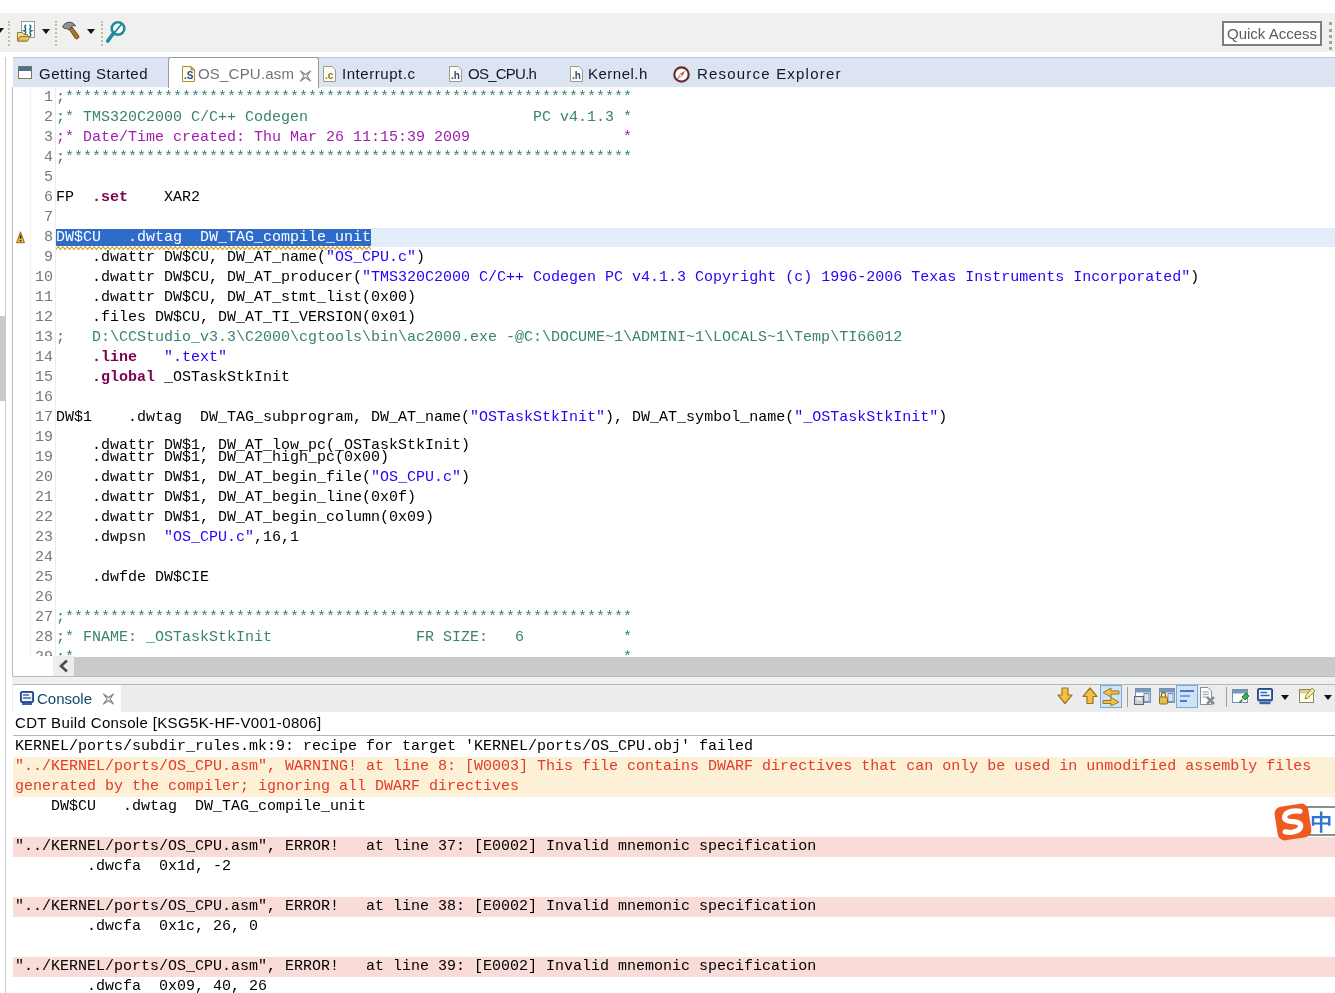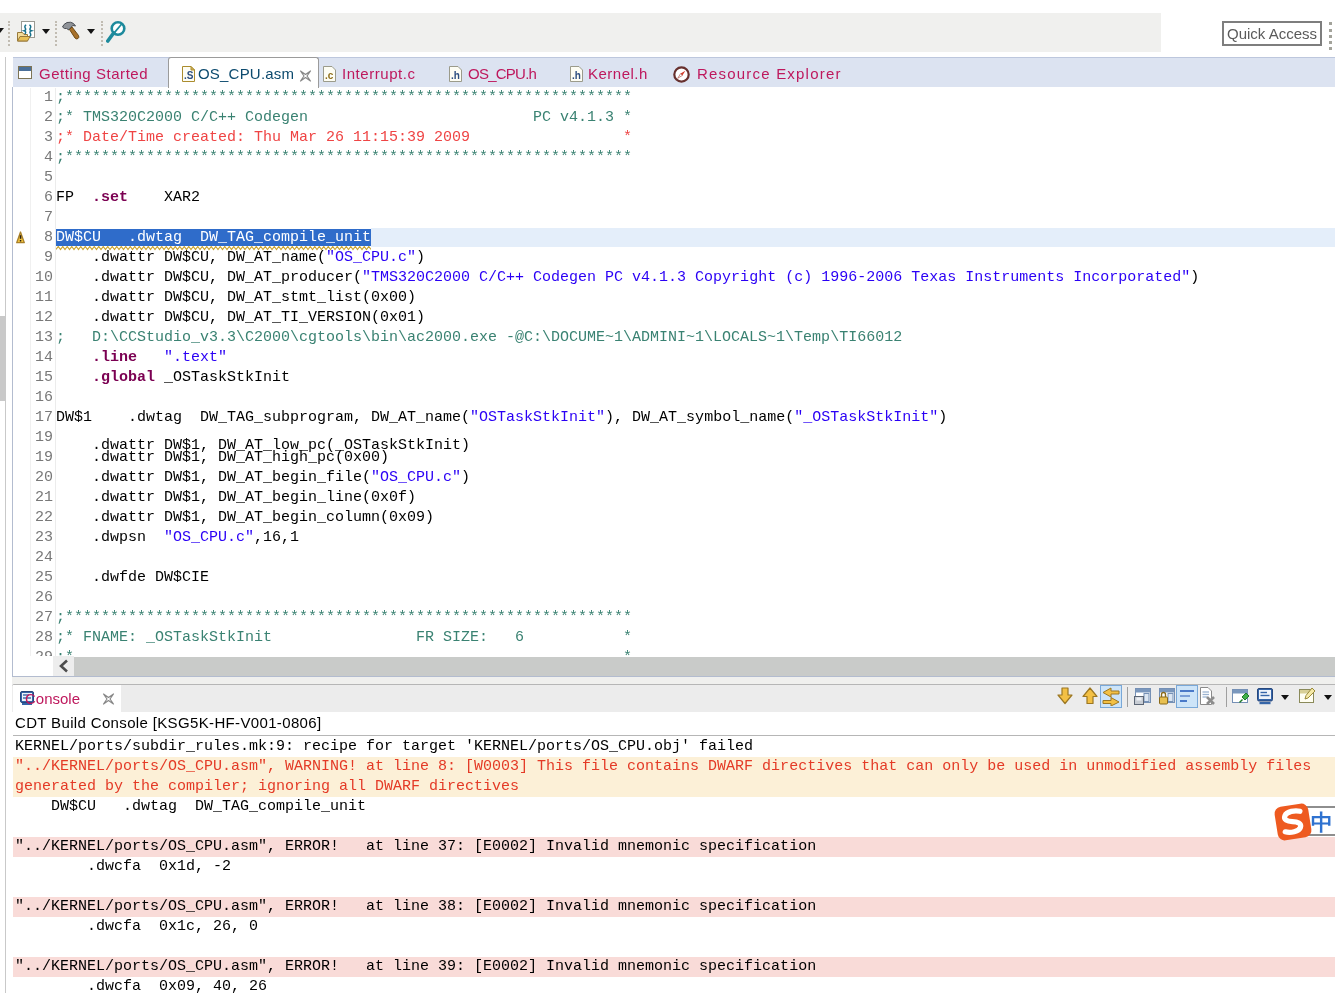--- a/index.html
+++ b/index.html
@@ -1,21 +1,21 @@
 <!DOCTYPE html>
 <html><head><meta charset="utf-8"><style>
 * { margin:0; padding:0; box-sizing:border-box; }
 html,body { width:1335px; height:993px; background:#fff; overflow:hidden; font-family:"Liberation Sans",sans-serif; }
 .abs { position:absolute; }
-#toolbar { position:absolute; left:0; top:13px; width:1161px; height:39px; background:#f0f0ee; }
+#toolbar { position:absolute; left:0; top:13px; width:1335px; height:39px; background:#f0f0ee; }
 .vsep { position:absolute; top:8px; height:25px; width:0; border-left:2px dotted #c1bcb2; }
 .darr { position:absolute; width:0; height:0; border-left:4px solid transparent; border-right:4px solid transparent; border-top:5px solid #141414; }
 #qa { position:absolute; left:1222px; top:8px; width:100px; height:25px; border:2px solid #7e7e7e; background:#fff; color:#5a5a5a; font-size:15px; line-height:21px; text-align:center; }
 #tabbar { position:absolute; left:13px; top:57px; width:1322px; height:30px; background:#dce3f1; border-top:1px solid #bdc7dd; }
-.tabt { position:absolute; top:7px; font-size:15px; color:#be185d; white-space:nowrap; letter-spacing:0.2px; }
+.tabt { position:absolute; top:7px; font-size:15px; color:#0f172a; white-space:nowrap; letter-spacing:0.2px; }
 #atab { position:absolute; left:155px; top:-1px; width:151px; height:32px; background:#fff; border:1px solid #9b9b9b; border-bottom:none; border-radius:3px 3px 0 0; }
 #editor { position:absolute; left:13px; top:88px; width:1322px; height:568px; background:#fff; overflow:hidden; }
 .ln { position:absolute; left:0; width:40px; height:20px; text-align:right; color:#787878; font:15px/20px "Liberation Mono",monospace; }
 .cl { position:absolute; left:43px; height:20px; font:15px/20px "Liberation Mono",monospace; white-space:pre; color:#000; }
 .selrow { position:absolute; left:43px; height:17.5px; margin-top:0.5px; background:#2f6cca; }
 .selrow2 { position:absolute; right:0; height:19px; background:#e4eefa; }
 .seltxt { color:#fff; }
 .sq { position:absolute; left:43px; }
 #hscroll { position:absolute; left:13px; top:656px; width:1322px; height:20px; background:#fff; }
 #eborder { position:absolute; left:12px; top:87px; width:1323px; height:590px; border-left:1px solid #b3bccf; border-bottom:1px solid #b3bccf; pointer-events:none; }
@@ -62,21 +62,21 @@
   <svg class="abs" style="left:5px;top:8px" width="14" height="14" viewBox="0 0 14 14">
     <rect x="0.5" y="0.5" width="13" height="12" fill="#fff" stroke="#7d7455"></rect>
     <rect x="1" y="1" width="12" height="4" fill="#4a6f99"></rect>
   </svg>
   <div class="tabt" style="left:26px;letter-spacing:0.55px">Getting Started</div>
   <svg class="abs" style="left:169px;top:8px" width="13" height="16" viewBox="0 0 13 16">
     <path d="M0.5 0.5 L9 0.5 L12.5 4 L12.5 15.5 L0.5 15.5 Z" fill="#fdfdf4" stroke="#ab8c2e"></path>
     <path d="M9 0.5 L9 4 L12.5 4 Z" fill="#d8bc62" stroke="#ab8c2e"></path>
     <text x="2" y="12.5" font-size="10" font-weight="bold" fill="#2d4e80" font-family="'Liberation Sans',sans-serif">.S</text>
   </svg>
-  <div class="tabt" style="left:185px;color:#0c4a6e">OS_CPU.asm</div>
+  <div class="tabt" style="left:185px;color:#737373">OS_CPU.asm</div>
   <svg class="abs" style="left:286px;top:12px" width="13" height="12" viewBox="0 0 13 12">
     <path d="M1.5 1 L6.5 4.5 L11.5 1 L8 6 L11.5 11 L6.5 7.5 L1.5 11 L5 6 Z" fill="none" stroke="#888" stroke-width="1.2" stroke-linejoin="round"></path>
   </svg>
   <svg class="abs" style="left:310px;top:8px" width="13" height="16" viewBox="0 0 13 16">
     <path d="M0.5 0.5 L9 0.5 L12.5 4 L12.5 15.5 L0.5 15.5 Z" fill="#fdfdf4" stroke="#9b9b8b"></path>
     <text x="2" y="12.5" font-size="10" font-weight="bold" fill="#8f6f1c" font-family="'Liberation Sans',sans-serif">.c</text>
   </svg>
   <div class="tabt" style="left:329px;letter-spacing:0.55px">Interrupt.c</div>
   <svg class="abs" style="left:436px;top:8px" width="13" height="16" viewBox="0 0 13 16">
     <path d="M0.5 0.5 L9 0.5 L12.5 4 L12.5 15.5 L0.5 15.5 Z" fill="#fdfdf4" stroke="#9b9b8b"></path>
@@ -97,42 +97,42 @@
 </div>
 
 <div id="editor">
 <div style="position:absolute;left:17px;top:0;width:1px;height:568px;background:#f0f0f0"></div>
 <div style="position:absolute;left:41.5px;top:0;width:1px;height:568px;background:#ececec"></div>
 <div class="ln" style="top:0px">1</div>
 <div class="cl" style="top:0px"><span style="color:#3a8272">;***************************************************************</span></div>
 <div class="ln" style="top:20px">2</div>
 <div class="cl" style="top:20px"><span style="color:#3a8272">;* TMS320C2000 C/C++ Codegen                         PC v4.1.3 *</span></div>
 <div class="ln" style="top:40px">3</div>
-<div class="cl" style="top:40px"><span style="color:#ef4444">;* Date/Time created: Thu Mar 26 11:15:39 2009                 *</span></div>
+<div class="cl" style="top:40px"><span style="color:#a21caf">;* Date/Time created: Thu Mar 26 11:15:39 2009                 *</span></div>
 <div class="ln" style="top:60px">4</div>
 <div class="cl" style="top:60px"><span style="color:#3a8272">;***************************************************************</span></div>
 <div class="ln" style="top:80px">5</div>
 <div class="ln" style="top:100px">6</div>
 <div class="cl" style="top:100px">FP  <span style="color:#7b0052;font-weight:bold">.set</span>    XAR2</div>
 <div class="ln" style="top:120px">7</div>
 <div class="ln" style="top:140px">8</div>
 <div class="selrow" style="top:140px;width:315px"></div>
 <div class="selrow2" style="top:140px;left:358px"></div>
 <div class="cl seltxt" style="top:140px">DW$CU   .dwtag  DW_TAG_compile_unit</div>
 <svg class="sq" style="top:157.5px" width="315" height="5" viewBox="0 0 315 5">
       <path d="M0 3.5 L2.25 0.5 L4.5 3.5 L6.75 0.5 L9.0 3.5 L11.25 0.5 L13.5 3.5 L15.75 0.5 L18.0 3.5 L20.25 0.5 L22.5 3.5 L24.75 0.5 L27.0 3.5 L29.25 0.5 L31.5 3.5 L33.75 0.5 L36.0 3.5 L38.25 0.5 L40.5 3.5 L42.75 0.5 L45.0 3.5 L47.25 0.5 L49.5 3.5 L51.75 0.5 L54.0 3.5 L56.25 0.5 L58.5 3.5 L60.75 0.5 L63.0 3.5 L65.25 0.5 L67.5 3.5 L69.75 0.5 L72.0 3.5 L74.25 0.5 L76.5 3.5 L78.75 0.5 L81.0 3.5 L83.25 0.5 L85.5 3.5 L87.75 0.5 L90.0 3.5 L92.25 0.5 L94.5 3.5 L96.75 0.5 L99.0 3.5 L101.25 0.5 L103.5 3.5 L105.75 0.5 L108.0 3.5 L110.25 0.5 L112.5 3.5 L114.75 0.5 L117.0 3.5 L119.25 0.5 L121.5 3.5 L123.75 0.5 L126.0 3.5 L128.25 0.5 L130.5 3.5 L132.75 0.5 L135.0 3.5 L137.25 0.5 L139.5 3.5 L141.75 0.5 L144.0 3.5 L146.25 0.5 L148.5 3.5 L150.75 0.5 L153.0 3.5 L155.25 0.5 L157.5 3.5 L159.75 0.5 L162.0 3.5 L164.25 0.5 L166.5 3.5 L168.75 0.5 L171.0 3.5 L173.25 0.5 L175.5 3.5 L177.75 0.5 L180.0 3.5 L182.25 0.5 L184.5 3.5 L186.75 0.5 L189.0 3.5 L191.25 0.5 L193.5 3.5 L195.75 0.5 L198.0 3.5 L200.25 0.5 L202.5 3.5 L204.75 0.5 L207.0 3.5 L209.25 0.5 L211.5 3.5 L213.75 0.5 L216.0 3.5 L218.25 0.5 L220.5 3.5 L222.75 0.5 L225.0 3.5 L227.25 0.5 L229.5 3.5 L231.75 0.5 L234.0 3.5 L236.25 0.5 L238.5 3.5 L240.75 0.5 L243.0 3.5 L245.25 0.5 L247.5 3.5 L249.75 0.5 L252.0 3.5 L254.25 0.5 L256.5 3.5 L258.75 0.5 L261.0 3.5 L263.25 0.5 L265.5 3.5 L267.75 0.5 L270.0 3.5 L272.25 0.5 L274.5 3.5 L276.75 0.5 L279.0 3.5 L281.25 0.5 L283.5 3.5 L285.75 0.5 L288.0 3.5 L290.25 0.5 L292.5 3.5 L294.75 0.5 L297.0 3.5 L299.25 0.5 L301.5 3.5 L303.75 0.5 L306.0 3.5 L308.25 0.5 L310.5 3.5 L312.75 0.5 L315.0 3.5" fill="none" stroke="#c9a22c" stroke-width="1.1"></path>
     </svg>
 <div class="ln" style="top:160px">9</div>
 <div class="cl" style="top:160px">    .dwattr DW$CU, DW_AT_name(<span style="color:#2a00f5">"OS_CPU.c"</span>)</div>
 <div class="ln" style="top:180px">10</div>
 <div class="cl" style="top:180px">    .dwattr DW$CU, DW_AT_producer(<span style="color:#2a00f5">"TMS320C2000 C/C++ Codegen PC v4.1.3 Copyright (c) 1996-2006 Texas Instruments Incorporated"</span>)</div>
 <div class="ln" style="top:200px">11</div>
 <div class="cl" style="top:200px">    .dwattr DW$CU, DW_AT_stmt_list(0x00)</div>
 <div class="ln" style="top:220px">12</div>
-<div class="cl" style="top:220px">    .dwattr DW$CU, DW_AT_TI_VERSION(0x01)</div>
+<div class="cl" style="top:220px">    .files DW$CU, DW_AT_TI_VERSION(0x01)</div>
 <div class="ln" style="top:240px">13</div>
 <div class="cl" style="top:240px"><span style="color:#3a8272">;   D:\CCStudio_v3.3\C2000\cgtools\bin\ac2000.exe -@C:\DOCUME~1\ADMINI~1\LOCALS~1\Temp\TI66012</span></div>
 <div class="ln" style="top:260px">14</div>
 <div class="cl" style="top:260px">    <span style="color:#7b0052;font-weight:bold">.line</span>   <span style="color:#2a00f5">".text"</span></div>
 <div class="ln" style="top:280px">15</div>
 <div class="cl" style="top:280px">    <span style="color:#7b0052;font-weight:bold">.global</span> _OSTaskStkInit</div>
 <div class="ln" style="top:300px">16</div>
 <div class="ln" style="top:320px">17</div>
 <div class="cl" style="top:320px">DW$1    .dwtag  DW_TAG_subprogram, DW_AT_name(<span style="color:#2a00f5">"OSTaskStkInit"</span>), DW_AT_symbol_name(<span style="color:#2a00f5">"_OSTaskStkInit"</span>)</div>
 <div class="ln" style="top:340px">19</div>
@@ -179,21 +179,21 @@
 
 <div id="chead">
   <div id="cheadwhite"></div>
   <svg class="abs" style="left:8px;top:6px" width="14" height="15" viewBox="0 0 14 15">
     <rect x="0.5" y="0.5" width="13" height="11" rx="1.5" fill="#3565a8" stroke="#27477c"></rect>
     <rect x="2" y="2" width="10" height="8" fill="#eef3fa"></rect>
     <line x1="3" y1="4" x2="9" y2="4" stroke="#3565a8" stroke-width="1.4"></line>
     <line x1="3" y1="7" x2="11" y2="7" stroke="#3565a8" stroke-width="1.4"></line>
     <rect x="2" y="12" width="10" height="2" fill="#3565a8"></rect>
   </svg>
-  <div class="abs" style="left:13px;top:5px;font-size:15px;color:#be185d">Console</div>
+  <div class="abs" style="left:25px;top:5px;font-size:15px;color:#0c4a6e">Console</div>
   <svg class="abs" style="left:90px;top:8px" width="13" height="12" viewBox="0 0 13 12">
     <path d="M1.5 1 L6.5 4.5 L11.5 1 L8 6 L11.5 11 L6.5 7.5 L1.5 11 L5 6 Z" fill="none" stroke="#888" stroke-width="1.2" stroke-linejoin="round"></path>
   </svg>
 </div>
 <svg class="cicon" style="left:1057px;top:687px" width="16" height="18" viewBox="0 0 16 18">
     <path d="M5 1 L11 1 L11 8 L15 8 L8 16.5 L1 8 L5 8 Z" fill="#f3c044" stroke="#9c7722" stroke-width="1.2" stroke-linejoin="round"></path>
   </svg>
 <svg class="cicon" style="left:1082px;top:687px" width="16" height="18" viewBox="0 0 16 18">
     <path d="M8 1 L15 9.5 L11 9.5 L11 16.5 L5 16.5 L5 9.5 L1 9.5 Z" fill="#f3c044" stroke="#9c7722" stroke-width="1.2" stroke-linejoin="round"></path>
   </svg>

